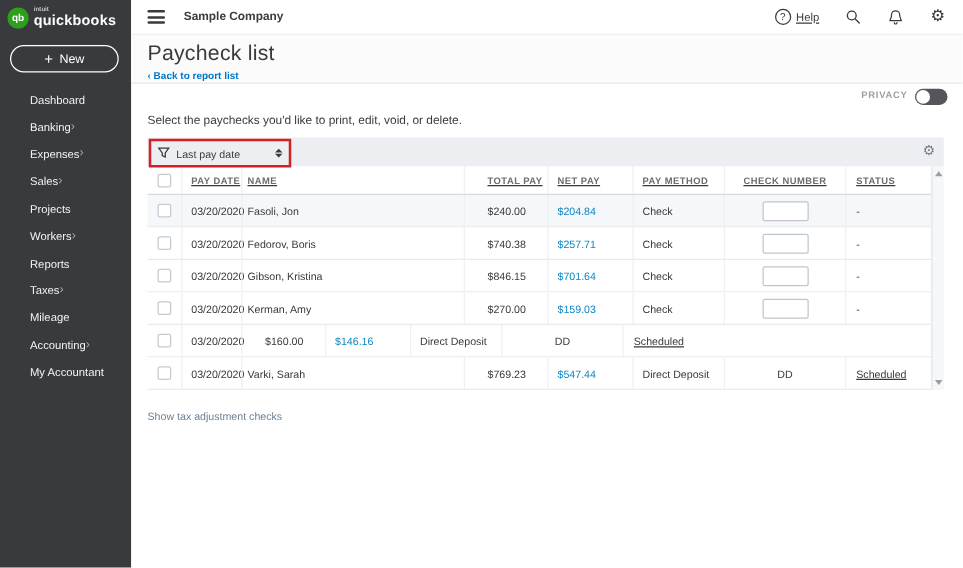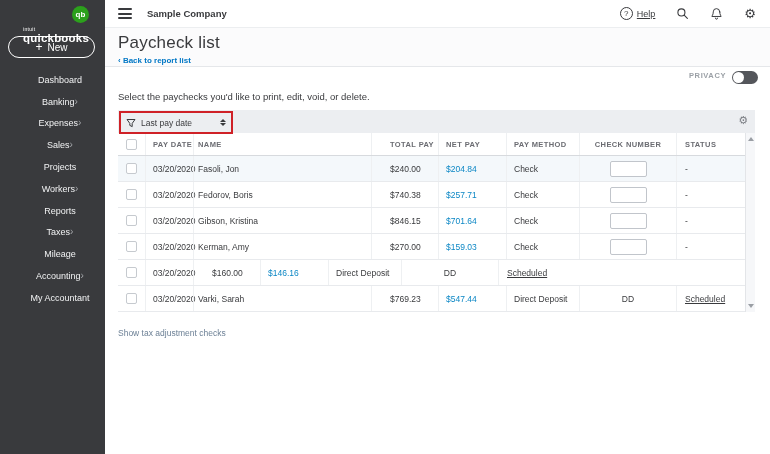--- a/index.html
+++ b/index.html
@@ -1,29 +1,29 @@
 <!DOCTYPE html>
 <html><head>
 <meta charset="utf-8">
 <style>
   * { margin:0; padding:0; box-sizing:border-box; }
   html,body { width:770px; height:454px; }
   body { font-family:"Liberation Sans", sans-serif; background:#fff; position:relative; overflow:hidden; color:#393a3d; }
 
   
   .sidebar { position:absolute; left:0; top:0; width:105px; height:454px; background:#393a3d; }
-  .logo-row { display:flex; align-items:flex-end; gap:4px; padding:6px 16px 5px 6px;flex-direction:column; }
+  .logo-row { display:flex; align-items:center; gap:4px; padding:6px 16px 5px 6px; }
   .logo-badge { width:17px; height:17px; border-radius:50%; background:#2ca01c; color:#fff; font-size:8px; font-weight:bold; display:flex; align-items:center; justify-content:center; flex:0 0 auto; }
   .logo-text { color:#fff; line-height:1; }
   .logo-intuit { display:block; font-size:5px; letter-spacing:.3px; margin-bottom:1px; }
   .logo-name { display:block; font-size:11.5px; font-weight:bold; letter-spacing:.2px; }
   .new-btn { position:absolute; left:8px; top:36px; width:87px; height:22px; border:1.5px solid #fff; border-radius:12px; background:transparent; color:#fff; font-size:10px; display:flex; align-items:center; justify-content:center; gap:5px; cursor:pointer; font-family:inherit; }
   .new-plus { font-size:12px; font-weight:400; line-height:1; }
   .nav { position:absolute; top:69px; left:0; right:0; }
-  .nav-item { height:21.8px; padding:0 9px 0 24px; display:flex; align-items:center; justify-content:center; color:#f2f3f4; font-size:9px; font-weight:500; cursor:pointer; }
+  .nav-item { height:21.8px; padding:0 9px 0 24px; display:flex; align-items:center; justify-content:flex-start; color:#f2f3f4; font-size:9px; font-weight:500; cursor:pointer; }
   .nav-item .chev { color:#a2a4a8; font-size:10px; line-height:1; }
 
   
   .main { position:absolute; left:105px; top:0; width:665px; height:454px; background:#fff; }
 
   .topbar { position:relative; height:28px; background:#fff; display:flex; align-items:center; border-bottom:1px solid #eceef0; }
   .hamburger { margin-left:13px; width:14px; display:flex; flex-direction:column; gap:2.5px; cursor:pointer; }
   .hamburger i { display:block; height:2px; background:#393a3d; border-radius:1px; }
   .company { margin-left:15px; font-size:9.5px; font-weight:bold; }
   .top-icons { margin-left:auto; display:flex; align-items:center; gap:21px; padding-right:14px; }
@@ -50,21 +50,21 @@
   .table-wrap { position:absolute; left:13px; top:110px; width:637px; }
   .filter-bar { position:relative; height:23px; background:#eceef1; }
   .filter-highlight { position:absolute; left:1px; top:1px; height:23px; width:114px; border:2.5px solid #cf2127; display:flex; align-items:center; padding:0 5px; background:transparent; }
   .filter-ctl { display:flex; align-items:center; gap:5px; width:100%; cursor:pointer; }
   .filter-label { font-size:8.5px; color:#393a3d; }
   .sort-arrows { margin-left:auto; display:flex; flex-direction:column; gap:1.5px; }
   .tri-up { width:0; height:0; border-left:3px solid transparent; border-right:3px solid transparent; border-bottom:3.5px solid #393a3d; }
   .tri-down { width:0; height:0; border-left:3px solid transparent; border-right:3px solid transparent; border-top:3.5px solid #393a3d; }
   .table-gear { position:absolute; right:7px; top:5px; font-size:11px; color:#7b7e84; }
 
-  .thead { display:flex; align-items:center; height:23px; width:627px; background:#fff; border-bottom:1px solid #d7dade; }
+  .thead { display:flex; align-items:center; height:23px; width:627px; background:#fff; border-bottom:1px solid #d7dade;text-decoration:underline; }
   .thead .hc { font-size:7.5px; font-weight:bold; color:#6b6c72; letter-spacing:.4px; }
   .cell { display:flex; align-items:center; height:100%; }
   .c-cb { width:27px; justify-content:center; }
   .c-date { width:48px; padding-left:7px; }
   .c-name { width:178px; padding-left:4px; }
   .c-total { width:67px; padding-left:18px; }
   .c-net { width:68px; padding-left:7px; }
   .c-method { width:73px; padding-left:7px; }
   .c-check { width:97px; justify-content:center; }
   .c-status { flex:1; padding-left:8px; }

